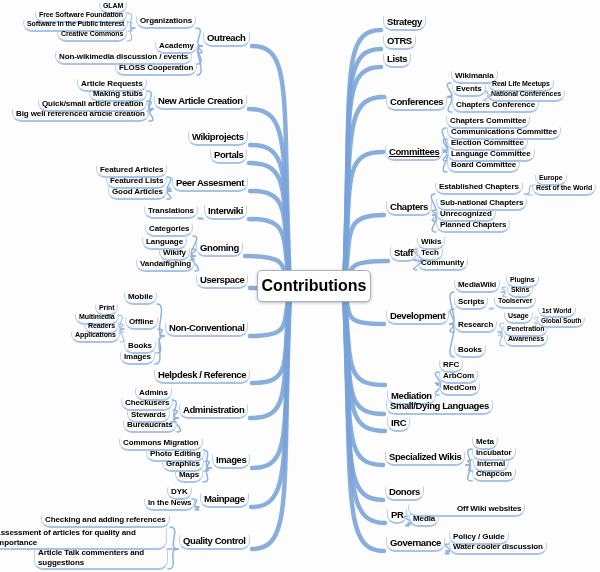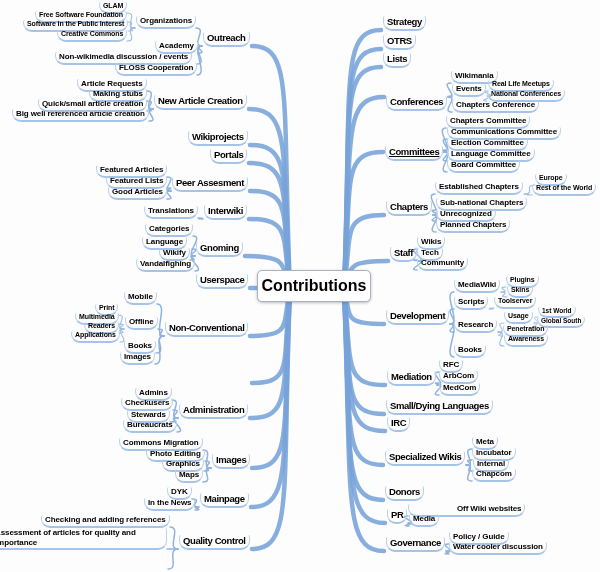--- a/index.html
+++ b/index.html
@@ -192,36 +192,38 @@
     <div class="node lv1" style="left: 196px; top: 274px;">Userspace</div>
     <div class="node lv1" style="left: 165px; top: 322px;">Non-Conventional</div>
     <div class="node lv2" style="left: 124px; top: 292px;">Mobile</div>
     <div class="node lv2" style="left: 125px; top: 317px;">Offline</div>
     <div class="node lv3" style="left: 95px; top: 304px;">Print</div>
     <div class="node lv3" style="left: 75px; top: 313px;">Multimedia</div>
     <div class="node lv3" style="left: 84px; top: 322px;">Readers</div>
     <div class="node lv3" style="left: 71px; top: 331px;">Applications</div>
     <div class="node lv2" style="left: 124px; top: 341px;">Books</div>
     <div class="node lv2" style="left: 120px; top: 352px;">Images</div>
+    <div class="node lv1" style="left: 154px; top: 369px;">Helpdesk / Reference</div>
     <div class="node lv1" style="left: 179px; top: 404px;">Administration</div>
     <div class="node lv2" style="left: 135px; top: 388px;">Admins</div>
     <div class="node lv2" style="left: 121px; top: 398px;">Checkusers</div>
     <div class="node lv2" style="left: 127px; top: 410px;">Stewards</div>
     <div class="node lv2" style="left: 123px; top: 420px;">Bureaucrats</div>
     <div class="node lv1" style="left: 212px; top: 454px;">Images</div>
     <div class="node lv2" style="left: 119px; top: 438px;">Commons Migration</div>
     <div class="node lv2" style="left: 146px; top: 449px;">Photo Editing</div>
     <div class="node lv2" style="left: 162px; top: 459px;">Graphics</div>
     <div class="node lv2" style="left: 175px; top: 470px;">Maps</div>
     <div class="node lv1" style="left: 200px; top: 493px;">Mainpage</div>
     <div class="node lv2" style="left: 167px; top: 487px;">DYK</div>
     <div class="node lv2" style="left: 144px; top: 498px;">In the News</div>
     <div class="node lv1" style="left: 179px; top: 535px;">Quality Control</div>
     <div class="node lv2" style="left: 41px; top: 515px;">Checking and adding references</div>
     <div class="node lv2 wrap" style="max-width: 168px; left: -9px; top: 528px;">Assessment of articles for quality and importance</div>
+    <div class="node lv2 wrap" style="max-width: 126px; left: 34px; top: 548px;">Article Talk commenters and suggestions</div>
     <div class="node lv1" style="left: 383px; top: 16px;">Strategy</div>
     <div class="node lv1" style="left: 383px; top: 35px;">OTRS</div>
     <div class="node lv1" style="left: 383px; top: 53px;">Lists</div>
     <div class="node lv1" style="left: 386px; top: 96px;">Conferences</div>
     <div class="node lv2" style="left: 451px; top: 71px;">Wikimania</div>
     <div class="node lv2" style="left: 452px; top: 84px;">Events</div>
     <div class="node lv3" style="left: 488px; top: 80px;">Real Life Meetups</div>
     <div class="node lv3" style="left: 487px; top: 90px;">National Conferences</div>
     <div class="node lv2" style="left: 452px; top: 100px;">Chapters Conference</div>
     <div class="node lv1" style="left: 385px; top: 146px; text-decoration: underline;">Committees</div>
@@ -247,21 +249,21 @@
     <div class="node lv3" style="left: 507px; top: 286px;">Skins</div>
     <div class="node lv2" style="left: 454px; top: 297px;">Scripts</div>
     <div class="node lv3" style="left: 494px; top: 297px;">Toolserver</div>
     <div class="node lv2" style="left: 454px; top: 320px;">Research</div>
     <div class="node lv3" style="left: 504px; top: 312px;">Usage</div>
     <div class="node lv4" style="left: 538px; top: 307px;">1st World</div>
     <div class="node lv4" style="left: 537px; top: 317px;">Global South</div>
     <div class="node lv3" style="left: 503px; top: 325px;">Penetration</div>
     <div class="node lv3" style="left: 504px; top: 335px;">Awareness</div>
     <div class="node lv2" style="left: 454px; top: 345px;">Books</div>
-    <div class="node lv1" style="left: 387px; top: 371px;">Mediation</div>
+    <div class="node lv1" style="left: 387px; top: 390px;">Mediation</div>
     <div class="node lv2" style="left: 439px; top: 360px;">RFC</div>
     <div class="node lv2" style="left: 439px; top: 371px;">ArbCom</div>
     <div class="node lv2" style="left: 439px; top: 383px;">MedCom</div>
     <div class="node lv1" style="left: 386px; top: 400px;">Small/Dying Languages</div>
     <div class="node lv1" style="left: 387px; top: 417px;">IRC</div>
     <div class="node lv1" style="left: 385px; top: 451px;">Specialized Wikis</div>
     <div class="node lv2" style="left: 472px; top: 437px;">Meta</div>
     <div class="node lv2" style="left: 472px; top: 448px;">Incubator</div>
     <div class="node lv2" style="left: 473px; top: 459px;">Internal</div>
     <div class="node lv2" style="left: 472px; top: 469px;">Chapcom</div>

